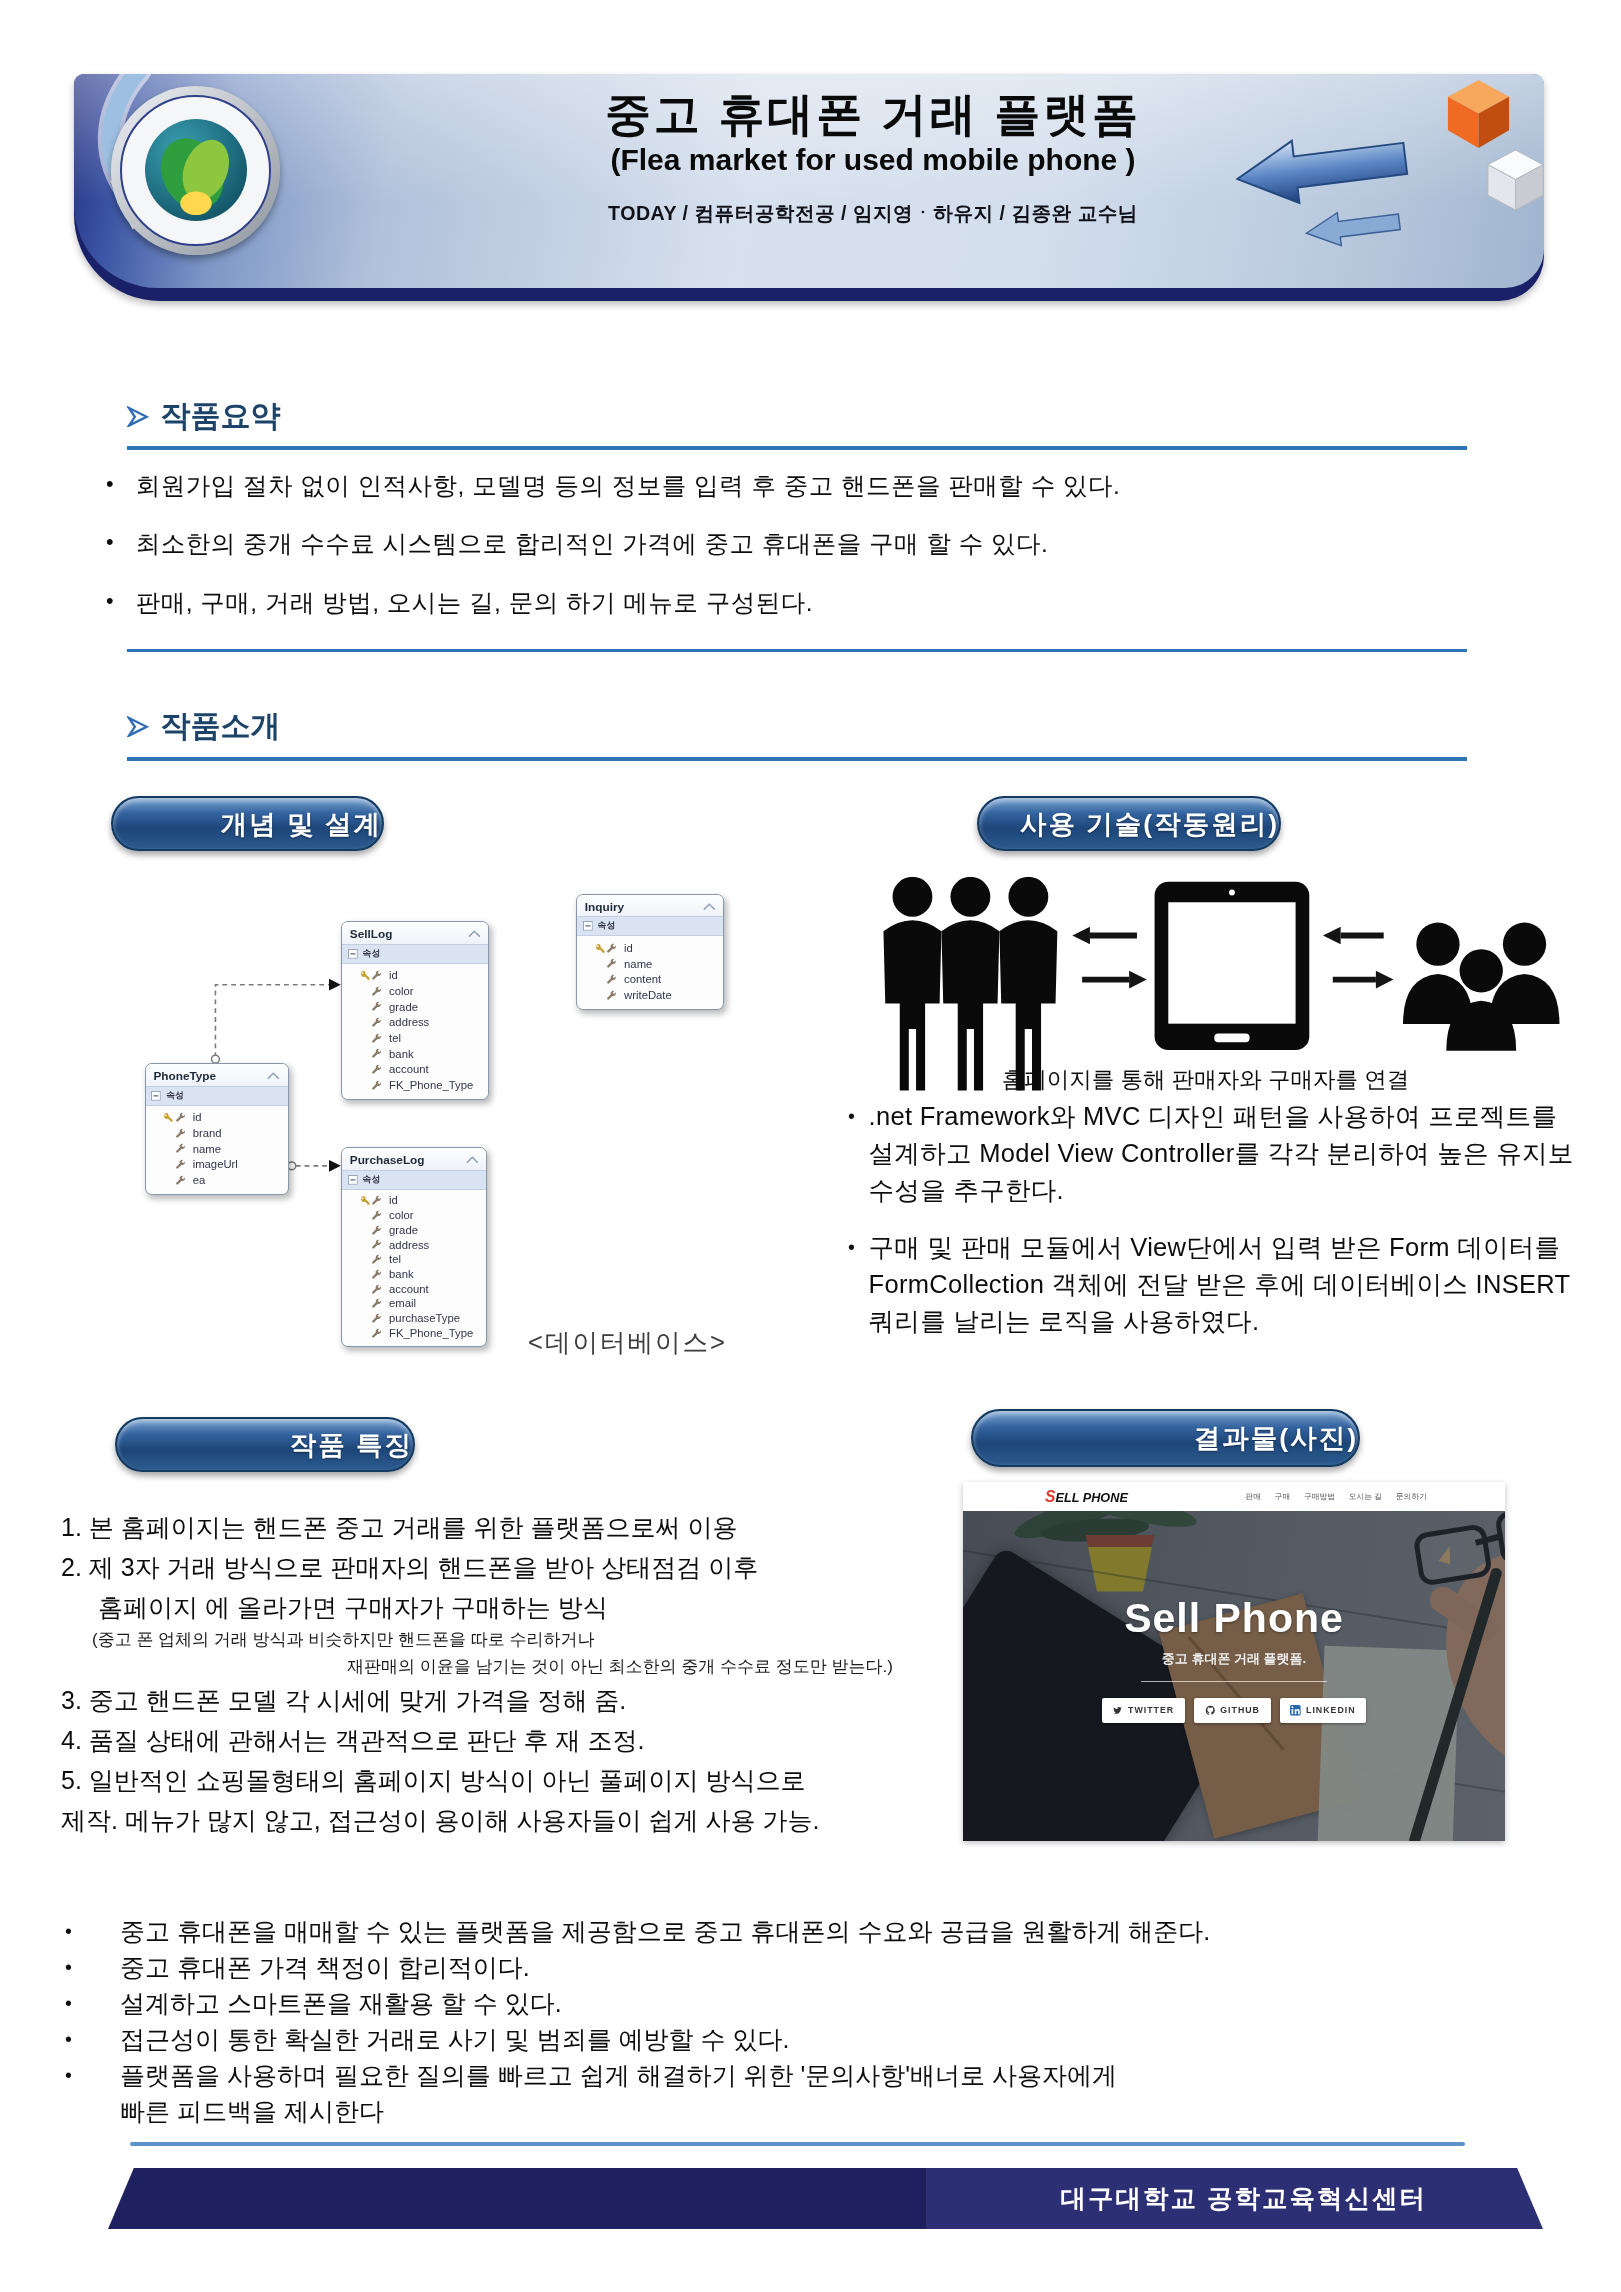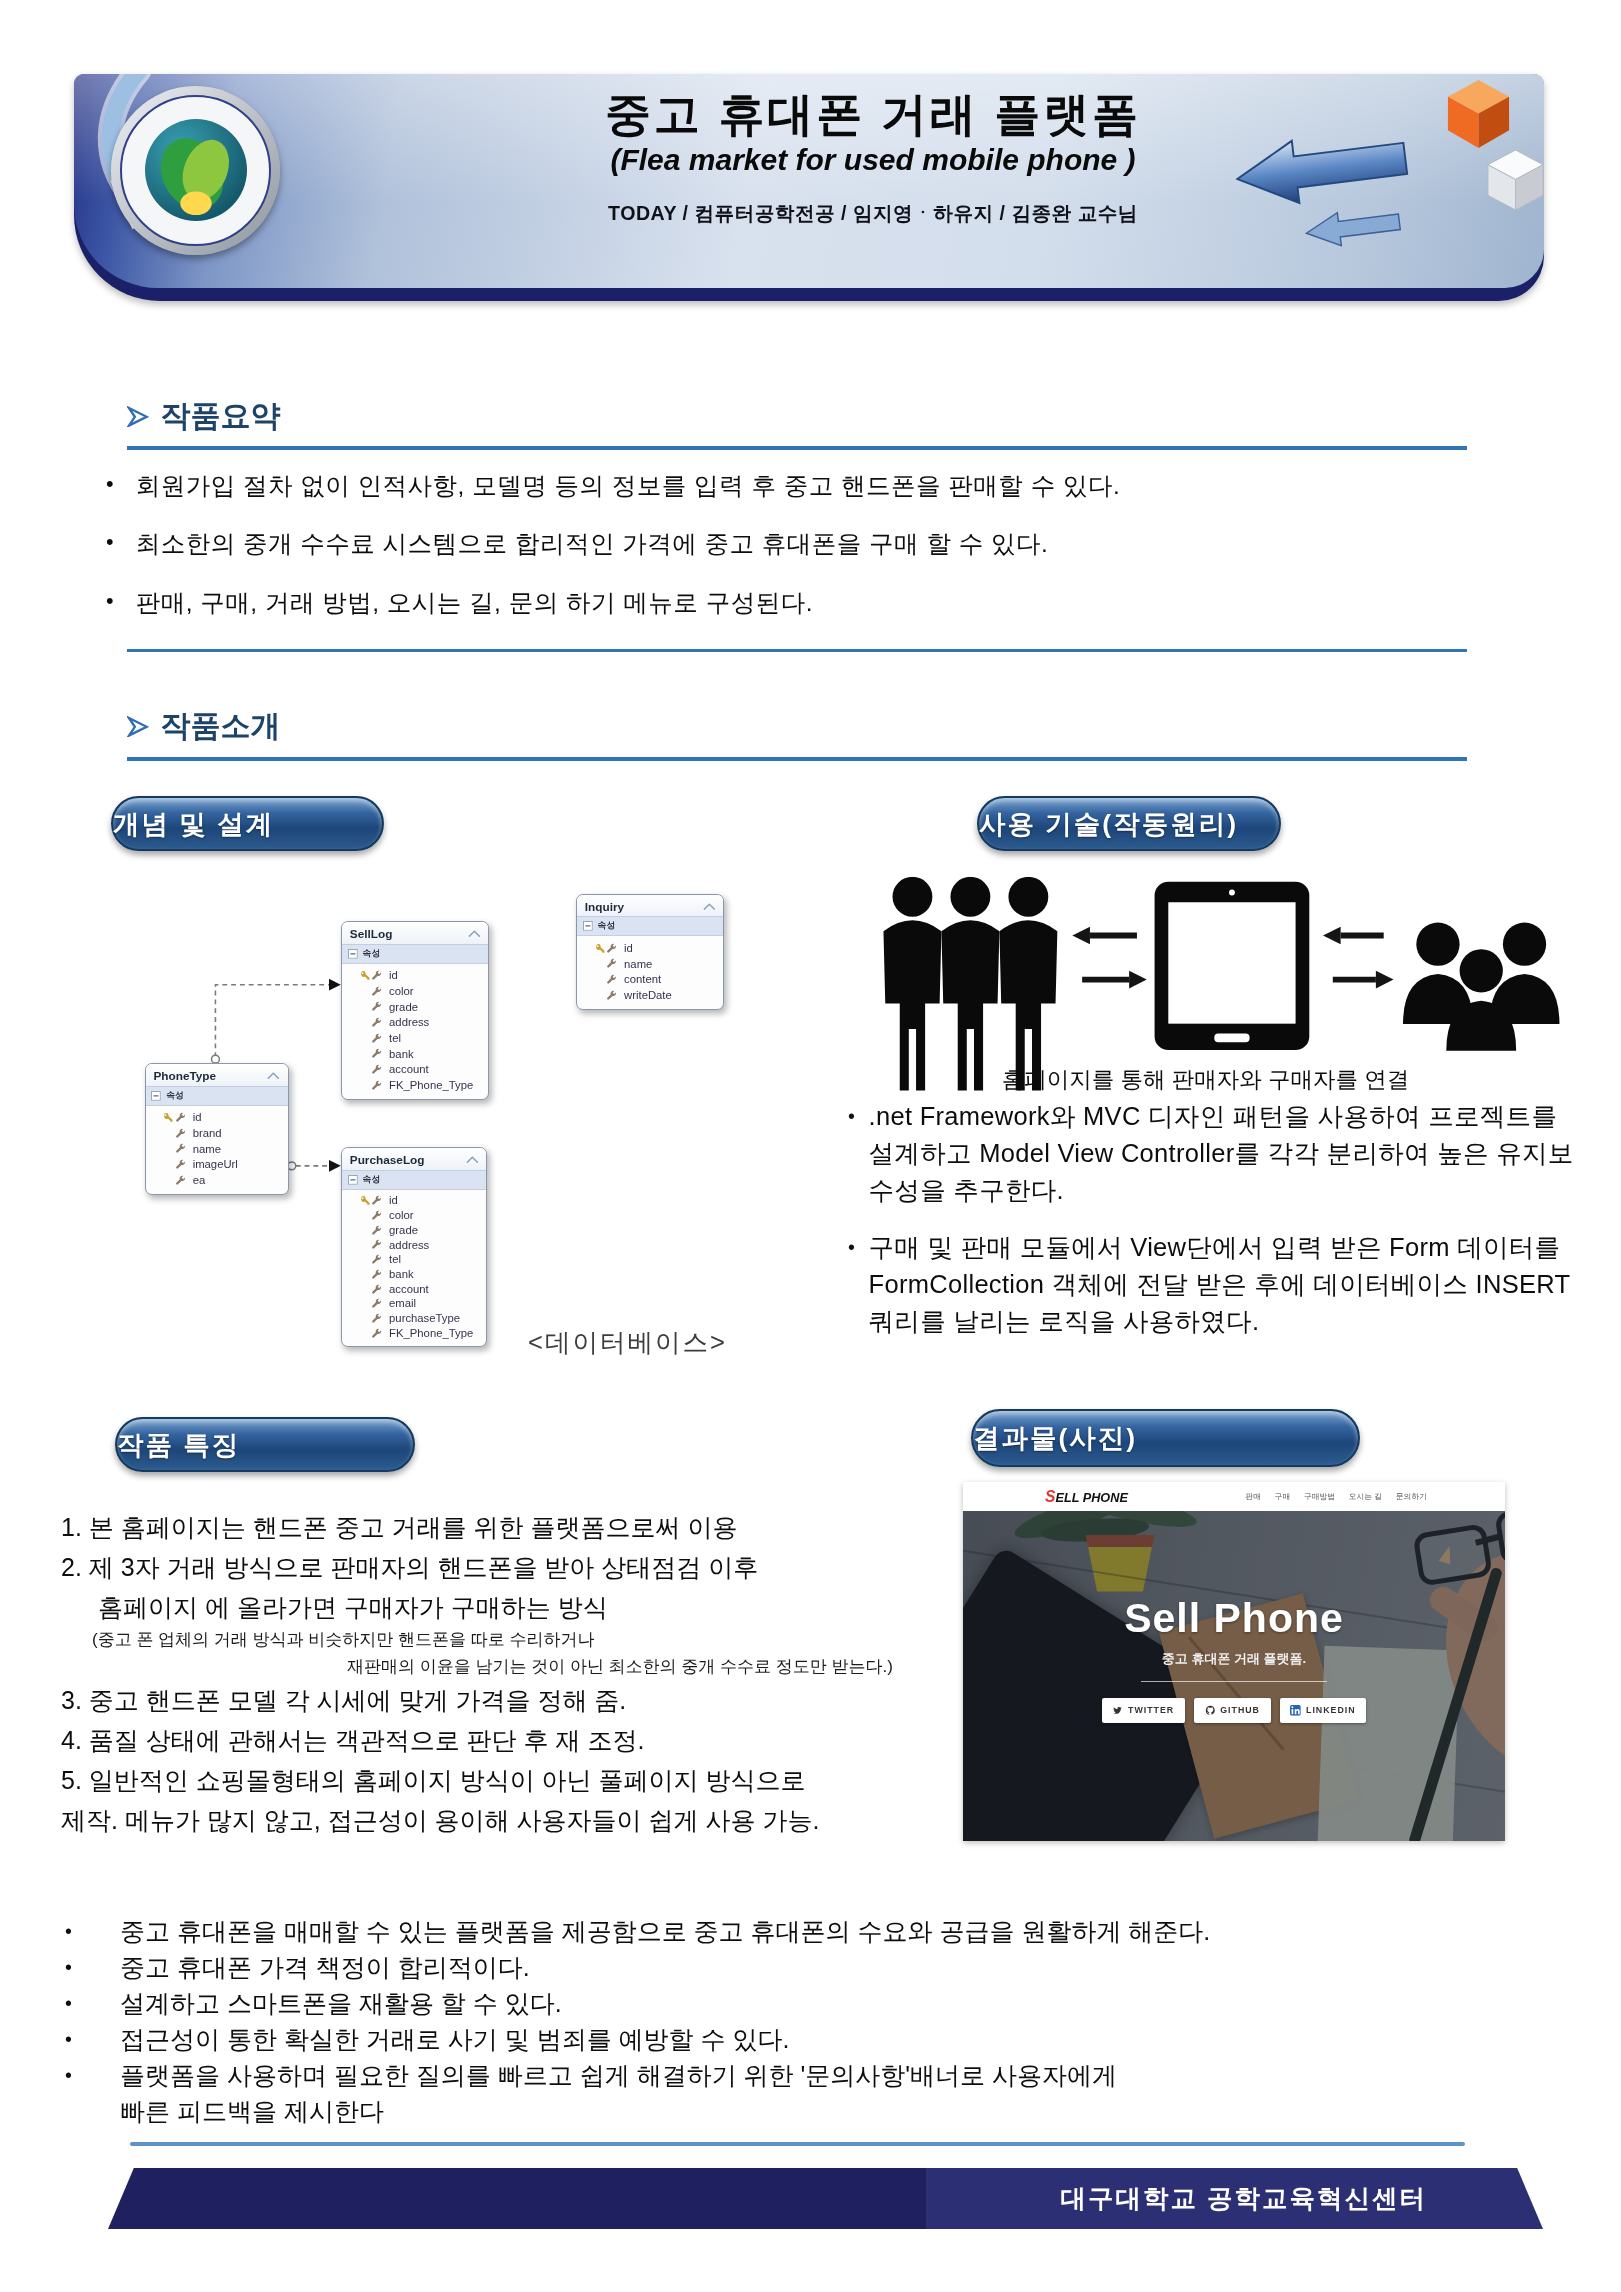--- a/index.html
+++ b/index.html
@@ -15,32 +15,32 @@
           background:linear-gradient(180deg,rgba(255,255,255,.35),rgba(255,255,255,0));}
   .logo{position:absolute;left:37px;top:11.8px;width:169px;height:169px;border-radius:50%;
         background:linear-gradient(135deg,#eef0f3,#8e959e);display:flex;align-items:center;justify-content:center;
         box-shadow:0 3.9px 7.8px rgba(0,0,0,.35);}
   .logo-ring{width:147px;height:147px;border-radius:50%;background:#f4f6f8;border:2px solid #30408a;
         display:flex;align-items:center;justify-content:center;}
   .logo-core{width:102px;height:102px;border-radius:50%;background:radial-gradient(circle at 35% 30%,#39a0b2,#14596b 75%);
         position:relative;overflow:hidden;}
   .banner-title-block{position:absolute;left:412px;top:13.7px;width:774px;text-align:center;}
   .banner-title{font-size:46px;font-weight:bold;color:#0a0a0a;letter-spacing:2.9px;line-height:1.15;}
-  .banner-sub{font-size:30px;font-weight:bold;color:#0a0a0a;margin-top:2px;font-style:italic;}
+  .banner-sub{font-size:30px;font-weight:bold;color:#0a0a0a;margin-top:2px;}
   .banner-byline{font-size:19.6px;font-weight:bold;color:#101018;margin-top:23.5px;letter-spacing:0.5px;}
 
   
   .sec-head{position:absolute;display:flex;align-items:center;gap:11.8px;font-size:30px;font-weight:bold;color:#1d4468;}
   .rule{position:absolute;background:#2e75b6;}
 
   .dot-row{position:absolute;display:flex;gap:21.6px;font-size:24.5px;color:#0d0d0d;letter-spacing:0.5px;}
   .dot-row .dot{font-size:21.6px;line-height:29px;}
 
   
-  .pill{position:absolute;display:flex;align-items:center;justify-content:flex-start;
+  .pill{position:absolute;display:flex;align-items:center;justify-content:flex-end;
         color:#fff;font-weight:bold;font-size:26.5px;letter-spacing:2px;
         background:linear-gradient(180deg,#7aa3cf 0%,#33639f 30%,#1d4679 60%,#2c5b8f 100%);
         border:2px solid #143a5f;border-radius:29px;
         box-shadow:0 3.9px 5.9px rgba(0,0,0,.35), inset 0 2.9px 4.9px rgba(255,255,255,.45);
         text-shadow:0 1px 2px rgba(0,0,0,.4);}
 
   
   .diagram{position:absolute;left:127px;top:877px;width:735px;height:470px;}
   .dbt{position:absolute;background:#fdfdfe;border:1.5px solid #8996ab;border-radius:6.9px;
        box-shadow:2.9px 3.9px 5.9px rgba(0,0,0,.28);overflow:hidden;}

